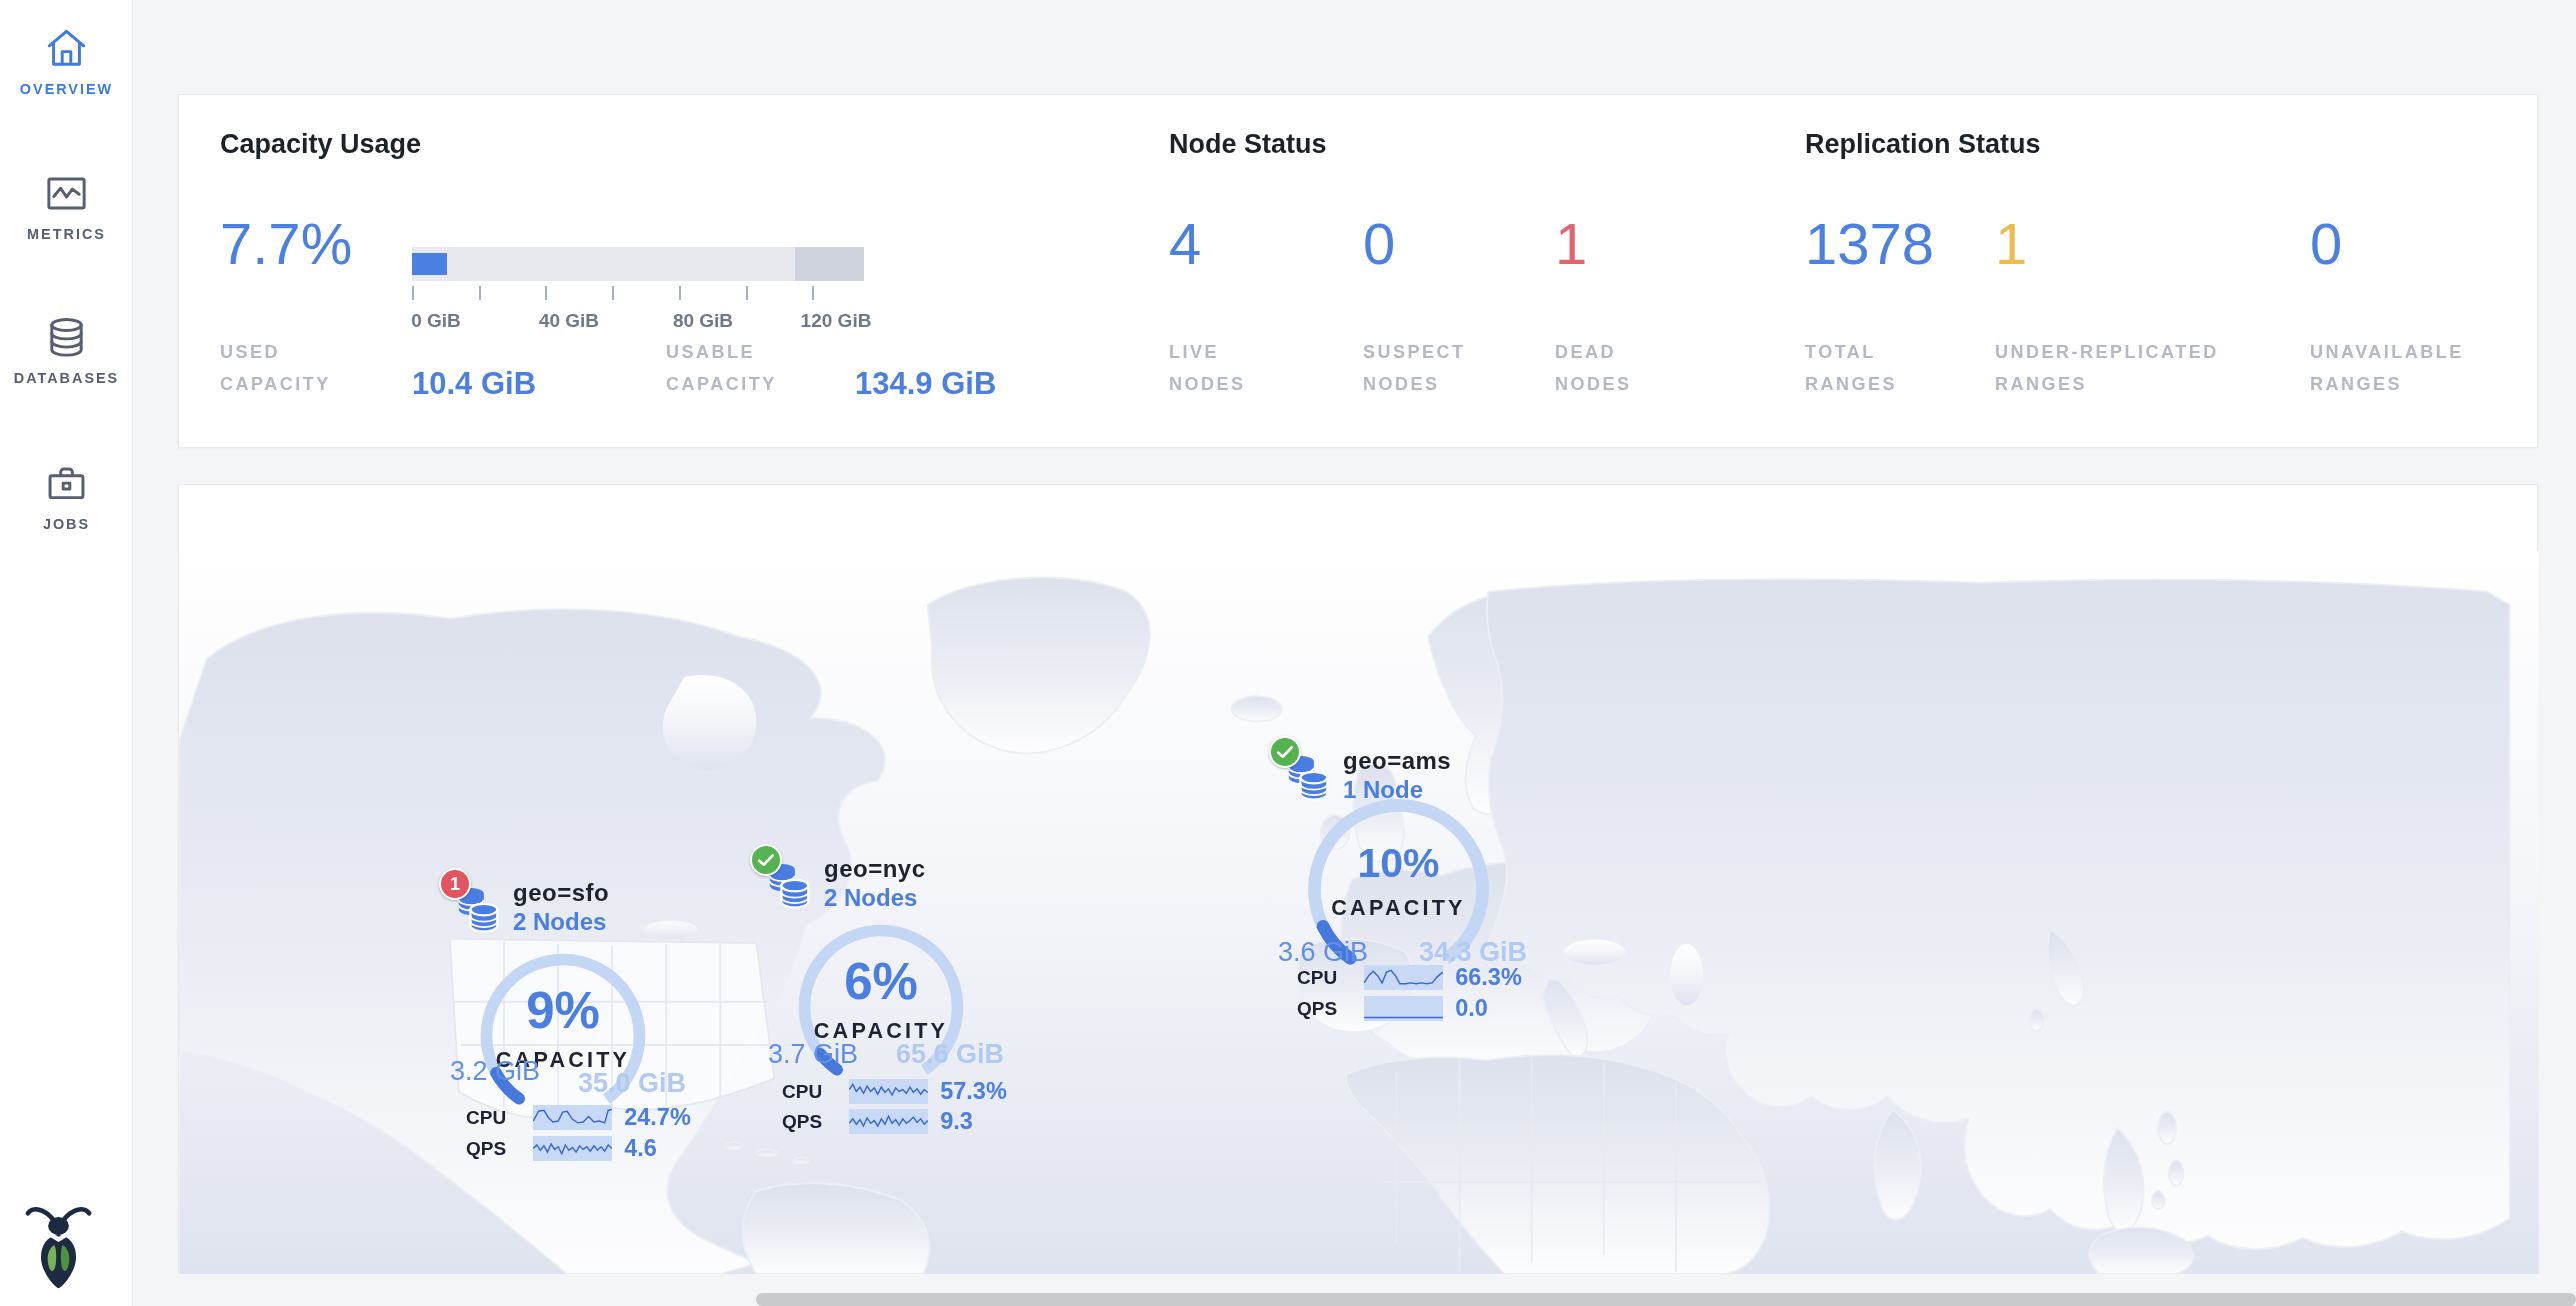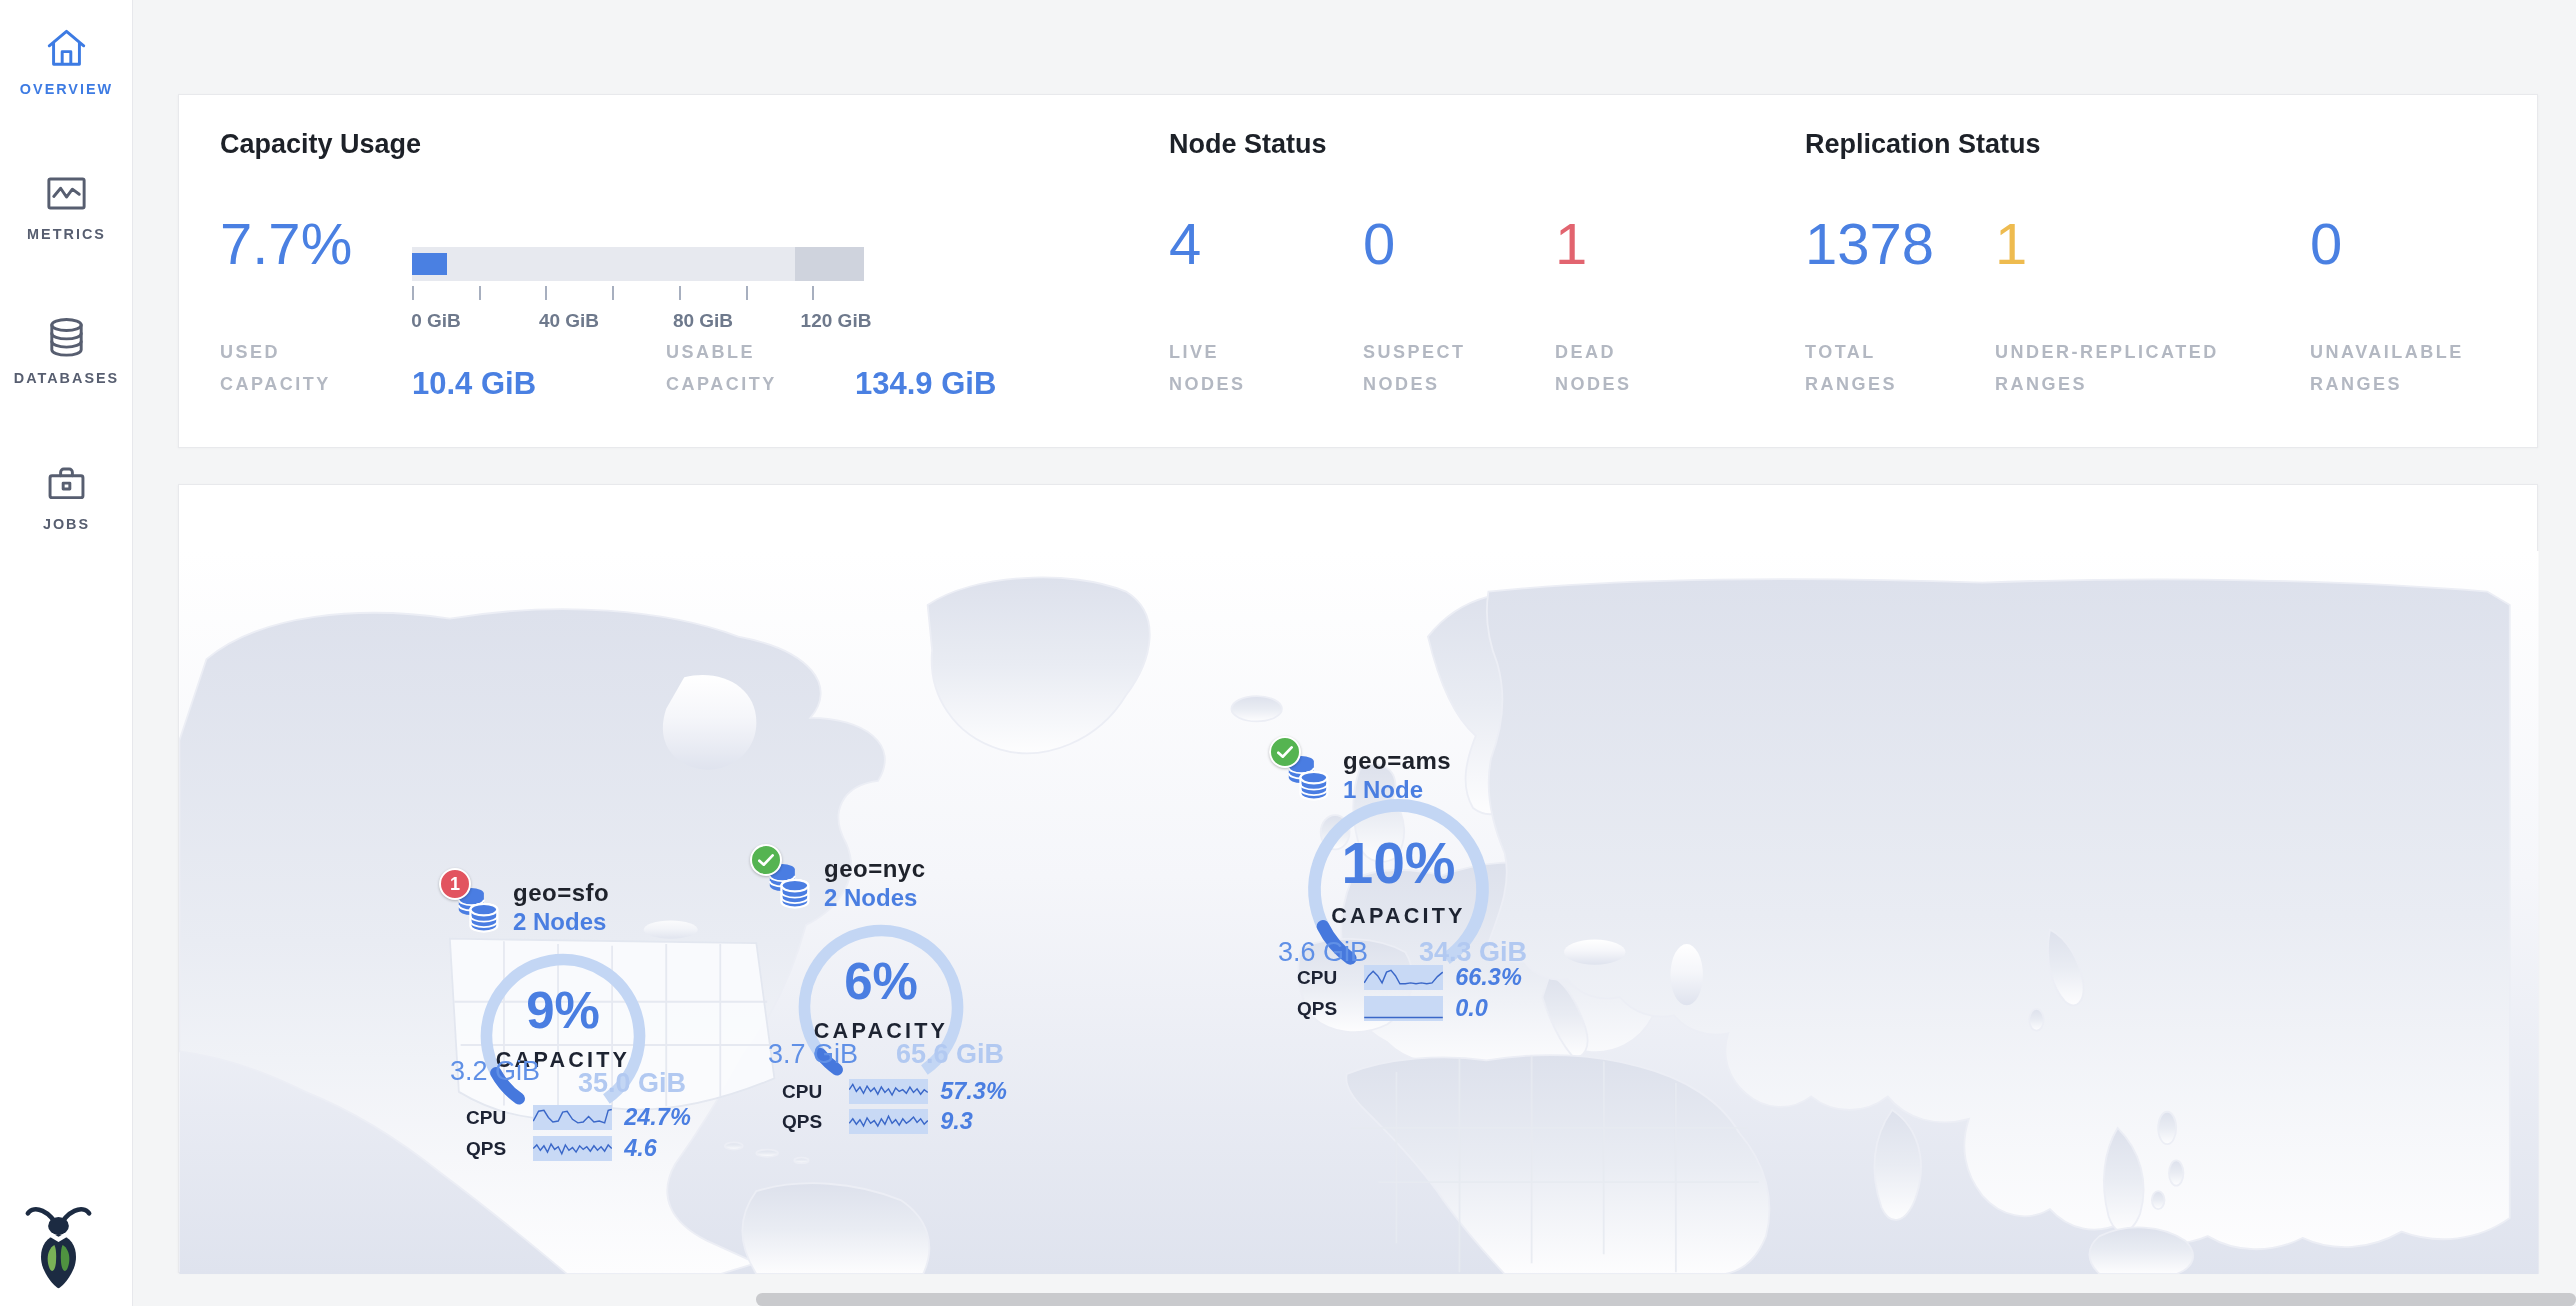--- a/index.html
+++ b/index.html
@@ -55,29 +55,29 @@
   .marker { position:absolute; width:280px; height:311px; cursor:pointer; }
   .badge { position:absolute; left:0; top:0; width:32px; height:32px; border-radius:50%; border:2.7px solid #fff; box-shadow:0 0.9px 2.7px rgba(0,0,0,.25); display:flex; align-items:center; justify-content:center; z-index:3; }
   .badge.dead { background:#e2545f; color:#fff; font-size:18px; font-weight:700; }
   .badge.healthy { background:#55b451; }
   .dbicon { position:absolute; left:18px; top:18px; z-index:2; }
   .m-name { position:absolute; left:74px; top:10.8px; font-size:24px; font-weight:700; color:#1e222b; letter-spacing:0.5px; white-space:nowrap; }
   .m-nodes { position:absolute; left:74px; top:40px; font-size:24px; font-weight:700; color:#4a7ee1; white-space:nowrap; }
   .gauge { position:absolute; }
   .gauge-text { position:absolute; left:0; top:0; width:100%; height:100%; display:flex; flex-direction:column; align-items:center; justify-content:center; padding-bottom:14.4px; }
   .g-pct { font-size:51px; font-weight:700; color:#4a7ee1; line-height:1; }
-  .g-pct.lg { font-size:57px; }
+  .g-pct.lg { font-size:41px; }
   .g-cap { margin-top:10.8px; font-size:21.6px; font-weight:700; letter-spacing:3.2px; color:#1d2331; }
   .g-used { position:absolute; transform:translateX(-50%); font-size:27px; font-weight:400; color:#6090e6; white-space:nowrap; }
   .g-total { position:absolute; transform:translateX(-50%); font-size:27px; font-weight:700; color:#b2c9f1; white-space:nowrap; }
   .m-row { position:absolute; display:flex; align-items:center; gap:12.6px; height:27px; }
   .m-row .rl { width:54px; font-size:19px; font-weight:700; color:#1c2233; }
   .spark { width:79px; height:25px; background:#c8d9f5; }
   .spark polyline { fill:none; stroke:#3a67c8; stroke-width:1.6; }
-  .m-row .rv { font-size:23.5px; font-weight:700; color:#4a7ee1; white-space:nowrap;font-style:italic; }
+  .m-row .rv { font-size:23.5px; font-weight:700; color:#4a7ee1; white-space:nowrap; }
 
   
   .hscroll { position:absolute; left:756px; top:1293px; width:1820px; height:12.6px; border-radius:6.3px; background:#c9cacd; cursor:pointer; }
 </style>
 </head>
 <body>
 
 <div class="canvas">
 
   <nav class="sidebar">

